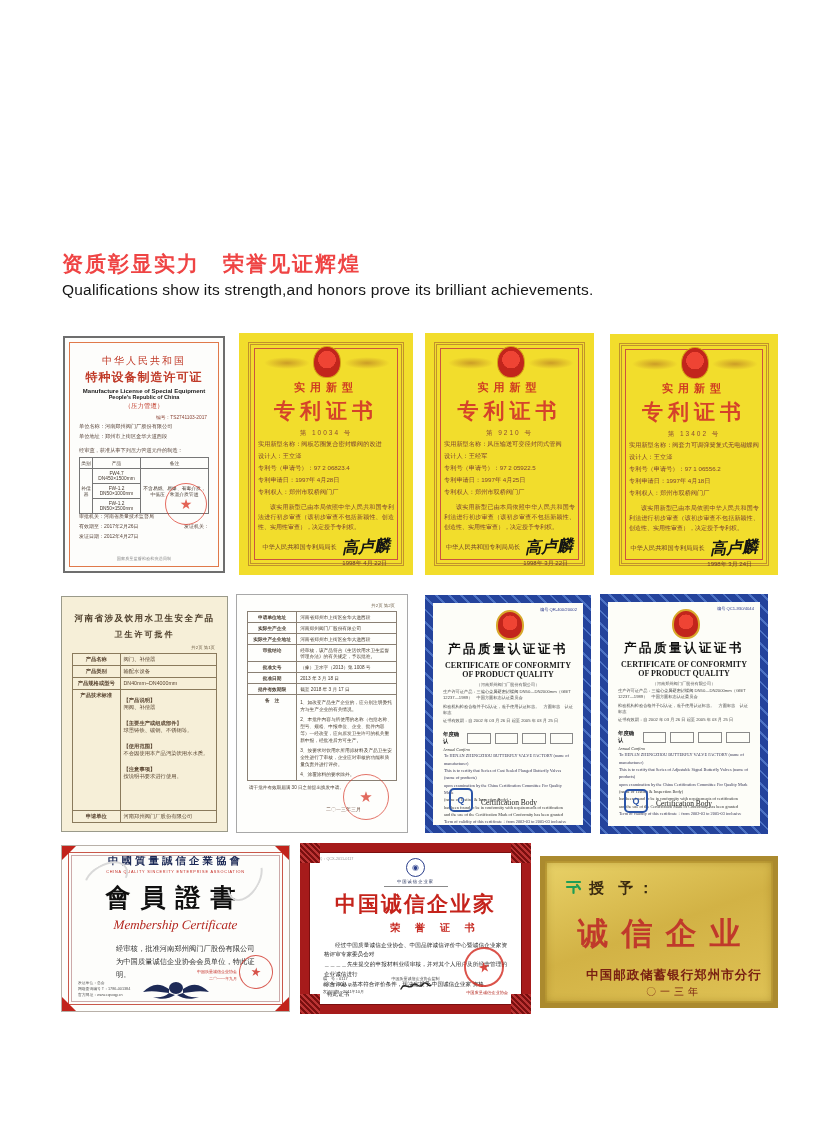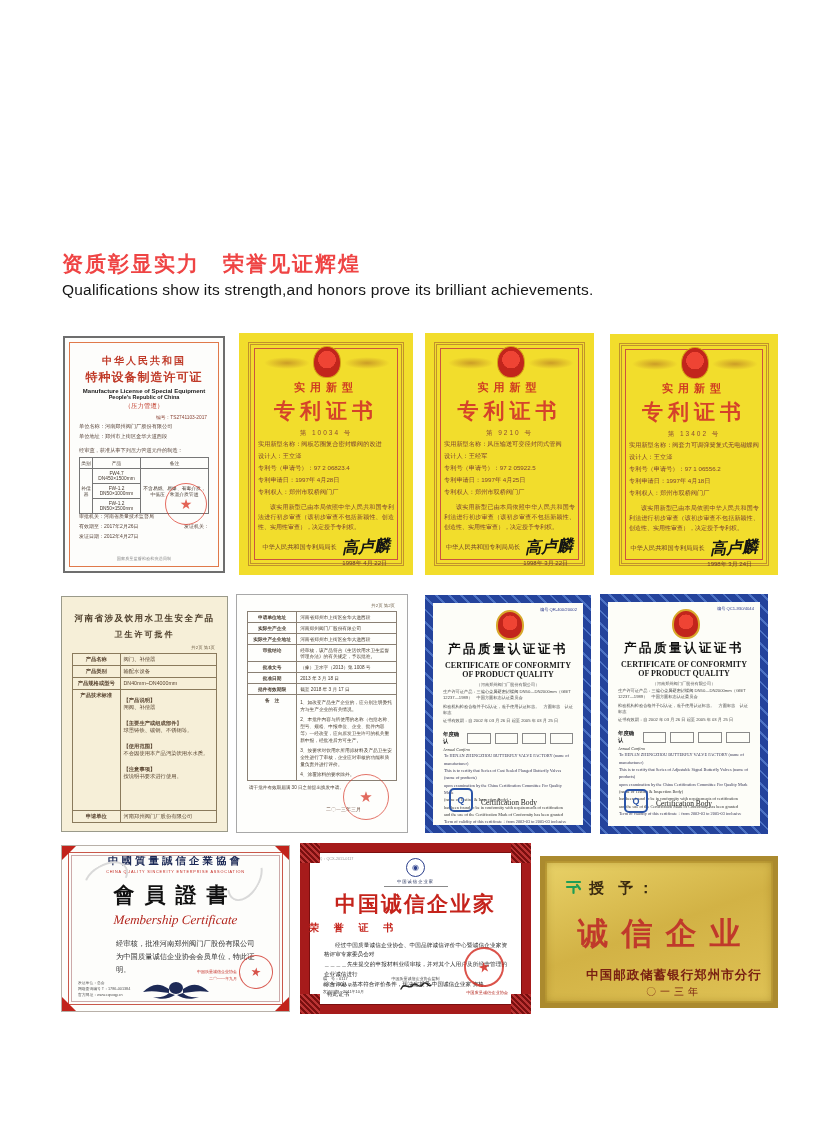--- a/index.html
+++ b/index.html
@@ -9,21 +9,21 @@
   
   .hd-cn{position:absolute;left:62px;top:250px;font-size:21px;font-weight:bold;color:#ef4444;letter-spacing:2px;white-space:pre;}
   .hd-en{position:absolute;left:62px;top:281px;font-size:15.5px;color:#161616;letter-spacing:0.2px;white-space:pre;}
 
   .cert{position:absolute;box-sizing:border-box;}
 
   
   .lic{background:#fdfdfb;border:2px solid #6e6e6e;}
   .lic-inner{position:absolute;inset:4px;border:1px solid #e0794a;}
   .lic-body{position:absolute;inset:6px;font-size:5.5px;color:#4a3b33;}
-  .lic-t1{margin-top:10px;text-align:center;font-size:10px;font-weight:bold;color:#c03a28;letter-spacing:2px;}
+  .lic-t1{margin-top:10px;text-align:center;font-size:10px;font-weight:normal;color:#c03a28;letter-spacing:2px;}
   .lic-t2{text-align:center;font-size:12px;font-weight:bold;color:#c03a28;letter-spacing:1px;margin-top:1px;}
   .lic-e1{text-align:center;font-size:6px;font-weight:bold;color:#222;margin-top:2px;}
   .lic-e2{text-align:center;font-size:5.5px;font-weight:bold;color:#222;}
   .lic-sub{text-align:center;font-size:6.5px;color:#c03a28;margin-top:2px;}
   .lic-no{text-align:right;margin-right:10px;font-size:4.8px;color:#8a4436;margin-top:3px;}
   .lic-f{margin:3px 8px 0;font-size:5.2px;color:#5a463c;}
   .lic-intro{margin:7px 8px 0;font-size:5.2px;color:#5a463c;}
   .lic-table{margin:3px 8px 0;border-collapse:collapse;width:calc(100% - 16px);font-size:4.8px;color:#44382f;}
   .lic-table td,.lic-table th{border:0.5px solid #777;padding:2px 1px;text-align:center;font-weight:normal;}
   .lic-bot{position:absolute;left:8px;right:8px;bottom:26px;font-size:5px;color:#5a463c;}
@@ -92,39 +92,39 @@
   .mem-frame{position:absolute;inset:6px;border:1px solid #c9574a;}
   .mem-frame:after{content:"";position:absolute;inset:2px;border:0.5px solid #caa;}
   .mem-corner{position:absolute;width:0;height:0;border-style:solid;z-index:4;}
   .mem-c1{left:0;top:0;border-width:14px 14px 0 0;border-color:#c2231b transparent transparent transparent;}
   .mem-c2{right:0;top:0;border-width:0 14px 14px 0;border-color:transparent #c2231b transparent transparent;}
   .mem-c3{left:0;bottom:0;border-width:14px 0 0 14px;border-color:transparent transparent transparent #c2231b;}
   .mem-c4{right:0;bottom:0;border-width:0 0 14px 14px;border-color:transparent transparent #c2231b transparent;}
   .mem-curl{position:absolute;width:44px;height:26px;border:2px solid #d9d9d9;border-radius:50%;border-bottom-color:transparent;border-left-color:transparent;}
   .mem-assoc{margin-top:8px;text-align:center;font-size:10.5px;font-weight:bold;color:#1d2a56;letter-spacing:3px;}
   .mem-assoc-en{text-align:center;font-size:3.8px;color:#c2231b;letter-spacing:0.8px;margin-top:2px;}
-  .mem-title{text-align:center;font-size:21px;font-weight:bold;font-family:"Liberation Serif",serif;color:#101010;letter-spacing:10px;margin-top:7px;}
+  .mem-title{text-align:center;font-size:25px;font-weight:bold;font-family:"Liberation Serif",serif;color:#101010;letter-spacing:10px;margin-top:7px;}
   .mem-title-en{text-align:center;font-size:13px;font-style:italic;font-family:"Liberation Serif",serif;color:#b3261e;margin-top:3px;transform:skewX(-4deg);}
   .mem-b{margin:0 30px;font-size:7.3px;color:#333;line-height:1.8;padding-left:24px;}
   .mem-b.first{margin-top:9px;}
   .mem-left{position:absolute;left:16px;bottom:13px;font-size:3.8px;color:#555;line-height:1.6;}
   .mem-orn{position:absolute;left:50%;bottom:7px;transform:translateX(-50%);}
   .mem-sealtxt{position:absolute;right:52px;bottom:28px;font-size:4px;color:#c2231b;text-align:right;line-height:1.7;}
   .mem-seal{position:absolute;right:16px;bottom:22px;width:32px;height:32px;border:1.5px solid rgba(205,40,30,.75);border-radius:50%;color:rgba(205,40,30,.8);text-align:center;line-height:32px;font-size:12px;transform:rotate(8deg);}
 
   
   .hon{background:#fff;border:9px solid #a61b1b;box-shadow:inset 0 0 0 1px #7a0f0f;}
   .hon-corner{position:absolute;width:20px;height:20px;background:repeating-linear-gradient(45deg,#7a0f0f 0 2px,#b33 2px 4px);z-index:3;}
   .hon-c1{left:-9px;top:-9px;} .hon-c2{right:-9px;top:-9px;} .hon-c3{left:-9px;bottom:-9px;} .hon-c4{right:-9px;bottom:-9px;}
   .hon-no{position:absolute;left:6px;top:4px;font-size:3.8px;color:#999;}
   .hon-emblem{margin:6px auto 0;width:17px;height:17px;border:1.5px solid #2b3f8c;border-radius:50%;color:#2b3f8c;text-align:center;line-height:17px;font-size:8px;}
   .hon-cap{text-align:center;font-size:4.3px;color:#1d2a56;letter-spacing:1px;margin-top:2px;}
   .hon-capline{width:64px;height:0.5px;background:#8a8a8a;margin:2px auto 0;}
   .hon-title{text-align:center;font-size:21px;font-weight:900;color:#c5231b;letter-spacing:2px;font-family:"Liberation Serif",serif;margin-top:3px;}
-  .hon-sub{font-size:10px;font-weight:bold;color:#c5231b;letter-spacing:6px;margin-top:3px;}
+  .hon-sub{text-align:center;font-size:10px;font-weight:bold;color:#c5231b;letter-spacing:6px;margin-top:3px;margin-left:40px;}
   .hon-b{margin:0 15px;font-size:5.6px;color:#222;line-height:1.75;text-align:justify;}
   .hon-b.first{margin-top:6px;text-indent:11px;}
   .hon-b4{margin:2px 0 0 18px;font-size:5.6px;color:#222;}
   .hon-left{position:absolute;left:14px;bottom:10px;font-size:4px;color:#444;line-height:1.6;}
   .hon-mid{position:absolute;left:50%;bottom:24px;transform:translateX(-50%);font-size:4px;color:#444;}
   .hon-sign{position:absolute;left:50%;bottom:8px;transform:translateX(-50%);}
   .hon-sealtxt{position:absolute;right:14px;bottom:10px;font-size:4.2px;color:#b3261e;}
   .hon-seal{position:absolute;right:18px;bottom:18px;width:36px;height:36px;border:2px solid rgba(210,40,30,.8);border-radius:50%;color:rgba(210,40,30,.85);text-align:center;line-height:36px;font-size:14px;transform:rotate(-10deg);}
 
   

